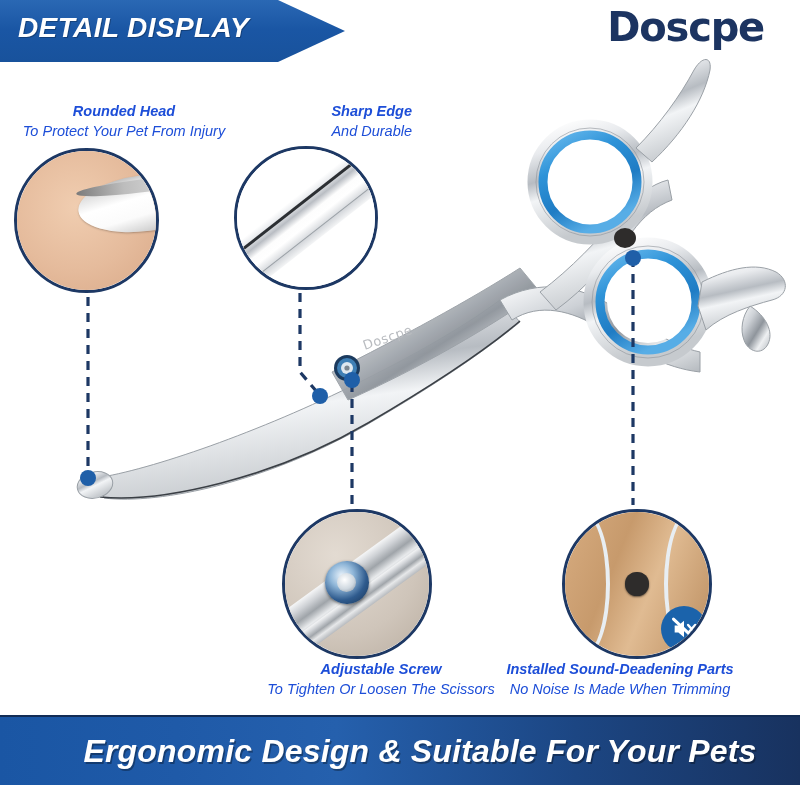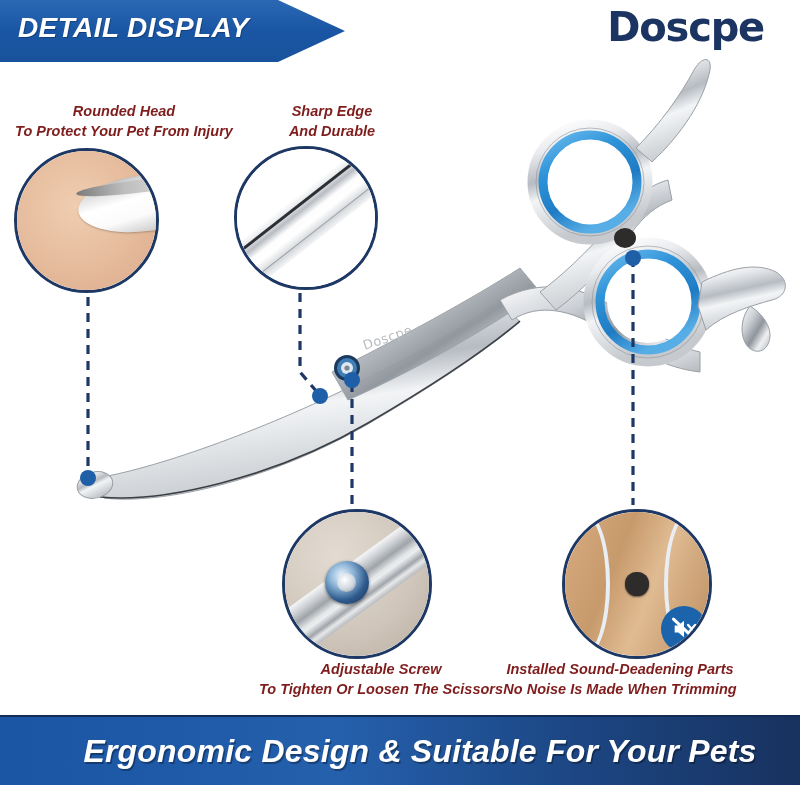--- a/index.html
+++ b/index.html
@@ -33,26 +33,26 @@
     position: absolute; right: 36px; top: 7px;
     font-size: 40px; font-weight: bold; color: #1c3461;
     letter-spacing: -1.2px; line-height: 1;
     font-family: "DejaVu Sans", sans-serif;
     white-space: nowrap;
   }
 
   
   .callout-text {
     position: absolute; font-style: italic; font-weight: bold;
-    color: #7f1d1d; font-size: 14.5px; line-height: 1.38;
+    color: #1d4ed8; font-size: 14.5px; line-height: 1.38;
     white-space: nowrap;
   }
-  .callout-text .l2 { font-weight: bold; }
+  .callout-text .l2 { font-weight: normal; }
   .ct-rounded { left: 0px;   top: 101px; width: 248px; text-align: center; }
-  .ct-sharp   { left: 252px; top: 101px; width: 160px; text-align: center; }
+  .ct-sharp   { left: 252px; top: 101px; width: 160px; text-align: right; }
   .ct-screw   { left: 236px; top: 659px; width: 290px; text-align: center; }
   .ct-sound   { left: 470px; top: 659px; width: 300px; text-align: center; }
 
   
   .circle {
     position: absolute; border-radius: 50%;
     border: 3px solid #1d3864;
     overflow: hidden;
     background: #fff;
   }

